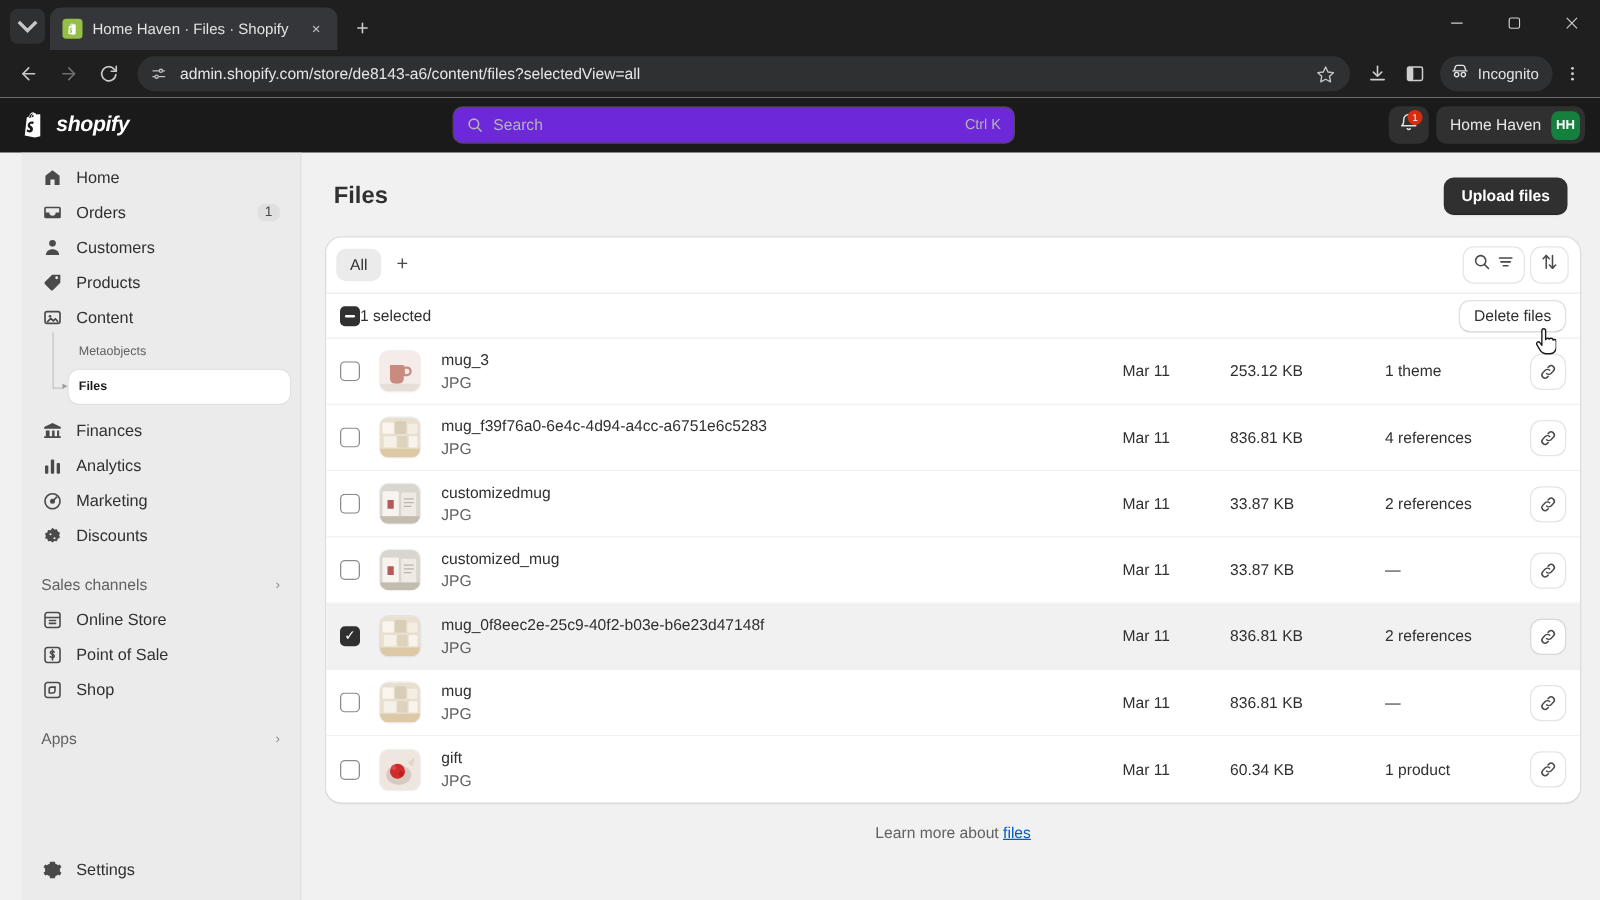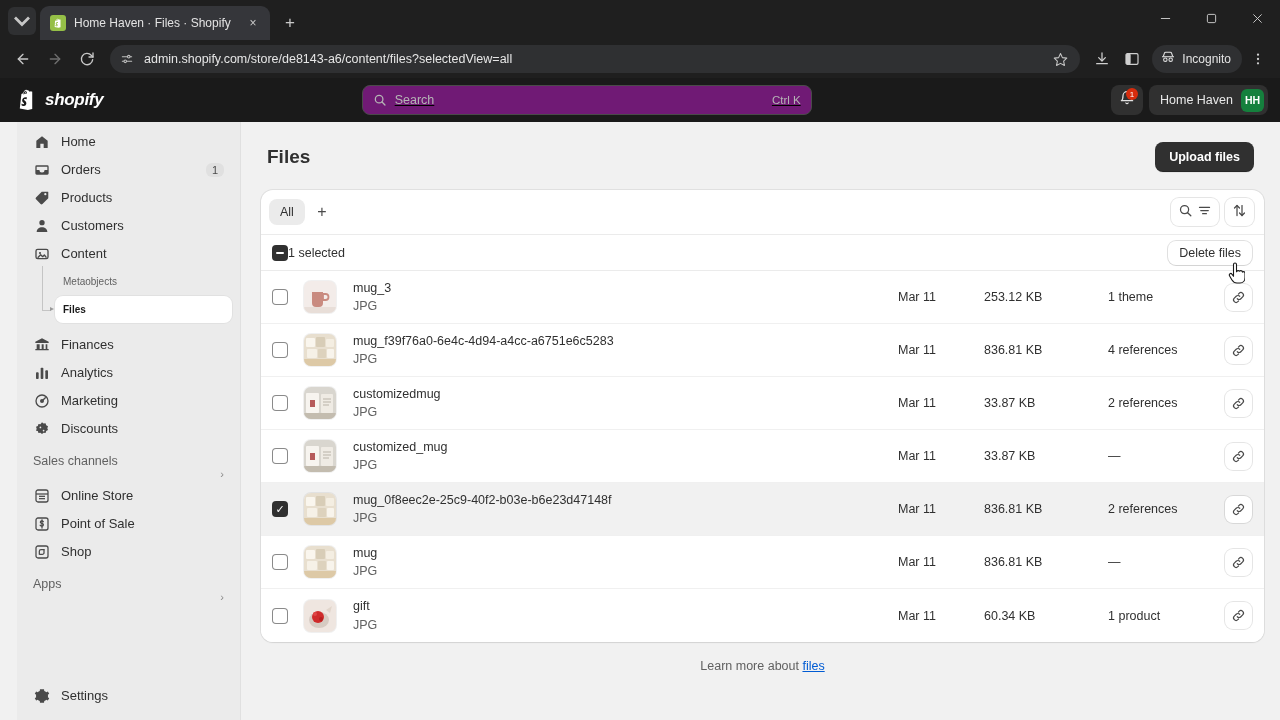--- a/index.html
+++ b/index.html
@@ -85,24 +85,23 @@
   .app { flex: 1 1 auto; display: flex; flex-direction: column; background: #f1f1f1; overflow: hidden; }
 
   .topbar {
     height: 44px; background: #1a1a1a; display: flex; align-items: center;
     padding: 0 12px; flex: 0 0 44px;
   }
   .logo { display: flex; align-items: center; gap: 7px; width: 200px; padding-left: 5px; }
   .logo-mark { width: 21px; height: 23px; }
   .logo-word { color: #fff; font-size: 17px; font-weight: bold; font-style: italic; letter-spacing: -0.3px; }
   .searchbar {
-    width: 450px; height: 30px; background: #701a75; border: 1px solid #4a4a4a;
+    width: 450px; height: 30px; background: #6d28d9; border: 1px solid #4a4a4a;
     border-radius: 8px; display: flex; align-items: center; padding: 0 10px; gap: 8px;
     margin: 1px auto;
-    text-decoration: underline;
   }
   .searchbar .ico { color: #b5b5b5; display: flex; }
   .searchbar .ico svg { width: 14px; height: 14px; }
   .searchbar .ph { flex: 1 1 auto; color: #b5b5b5; font-size: 12.5px; }
   .searchbar .kbd { color: #b5b5b5; font-size: 11.5px; }
   .topbar-right { display: flex; align-items: center; gap: 6px; margin-left: auto; }
   .bell-btn {
     width: 32px; height: 30px; border-radius: 8px; background: #303030;
     display: flex; align-items: center; justify-content: center; position: relative; color: #e3e3e3;
   }
@@ -153,22 +152,22 @@
   }
   .sub-item.active { background: #fff; color: #1a1a1a; font-weight: bold; box-shadow: 0 0 0 1px rgba(0,0,0,.04); }
   .sub-item.active::before {
     content: ""; position: absolute; left: -13px; top: 50%; width: 9px; height: 1px; background: #c4c4c4;
   }
   .sub-item.active::after {
     content: ""; position: absolute; left: -5px; top: 50%; margin-top: -2.5px;
     border-left: 4px solid #9a9a9a; border-top: 2.5px solid transparent; border-bottom: 2.5px solid transparent;
   }
   .nav-section {
-    height: 28px; display: flex; align-items: flex-start; padding: 0 8px;
-    color: #616161; font-size: 12.5px; margin-top: 11px; flex-direction: column;
+    height: 28px; display: flex; align-items: center; padding: 0 8px;
+    color: #616161; font-size: 12.5px; margin-top: 11px;
   }
   .nav-section .chev { margin-left: auto; color: #8a8a8a; font-size: 11px; }
   .sidebar-bottom { margin-top: auto; padding-bottom: 10px; }
 
   
   .main { flex: 1 1 auto; overflow: hidden; padding: 14px 16px 0 20px; display: flex; flex-direction: column; }
   .page-head { display: flex; align-items: center; margin: 6px 10px 18px 6px; }
   .page-title { font-size: 19px; font-weight: bold; color: #303030; }
   .btn-primary {
     margin-left: auto; background: #303030; color: #fff; font-size: 12.5px; font-weight: 600;
@@ -412,34 +411,34 @@
                 <path d="M4 5h16a2 2 0 0 1 2 2v10a2 2 0 0 1-2 2H4a2 2 0 0 1-2-2V7a2 2 0 0 1 2-2zm0 2v5h4.2a3.8 3.8 0 0 0 7.6 0H20V7z"></path>
               </svg>
             </span>
           <span class="ni-label">Orders</span>
           <span class="ni-badge">1</span>
         </div>
 
         <div class="nav-item">
           <span class="ni-ico">
               <svg viewBox="0 0 24 24" fill="currentColor">
-                <path d="M11.6 2.6 3 11.2a2 2 0 0 0 0 2.8l6.9 6.9a2 2 0 0 0 2.8 0l8.7-8.7V3a.4.4 0 0 0-.4-.4zM17 8a1.7 1.7 0 1 1 0-3.4A1.7 1.7 0 0 1 17 8z"></path>
-              </svg>
-            </span>
-          <span class="ni-label">Products</span>
-        </div>
-
-        <div class="nav-item">
-          <span class="ni-ico">
-              <svg viewBox="0 0 24 24" fill="currentColor">
                 <circle cx="12" cy="7" r="4"></circle>
                 <path d="M4 21c0-4.4 3.6-7 8-7s8 2.6 8 7z"></path>
               </svg>
             </span>
           <span class="ni-label">Customers</span>
+        </div>
+
+        <div class="nav-item">
+          <span class="ni-ico">
+              <svg viewBox="0 0 24 24" fill="currentColor">
+                <path d="M11.6 2.6 3 11.2a2 2 0 0 0 0 2.8l6.9 6.9a2 2 0 0 0 2.8 0l8.7-8.7V3a.4.4 0 0 0-.4-.4zM17 8a1.7 1.7 0 1 1 0-3.4A1.7 1.7 0 0 1 17 8z"></path>
+              </svg>
+            </span>
+          <span class="ni-label">Products</span>
         </div>
 
         <div class="nav-item">
           <span class="ni-ico">
               <svg viewBox="0 0 24 24" fill="none" stroke="currentColor" stroke-width="2">
                 <rect x="3" y="5" width="18" height="14" rx="2.5"></rect>
                 <circle cx="9" cy="10.5" r="1.6" fill="currentColor" stroke="none"></circle>
                 <path d="M5.5 17.5 10 13l3 3 2.5-2.5 3.2 4" stroke-linejoin="round"></path>
               </svg>
             </span>

